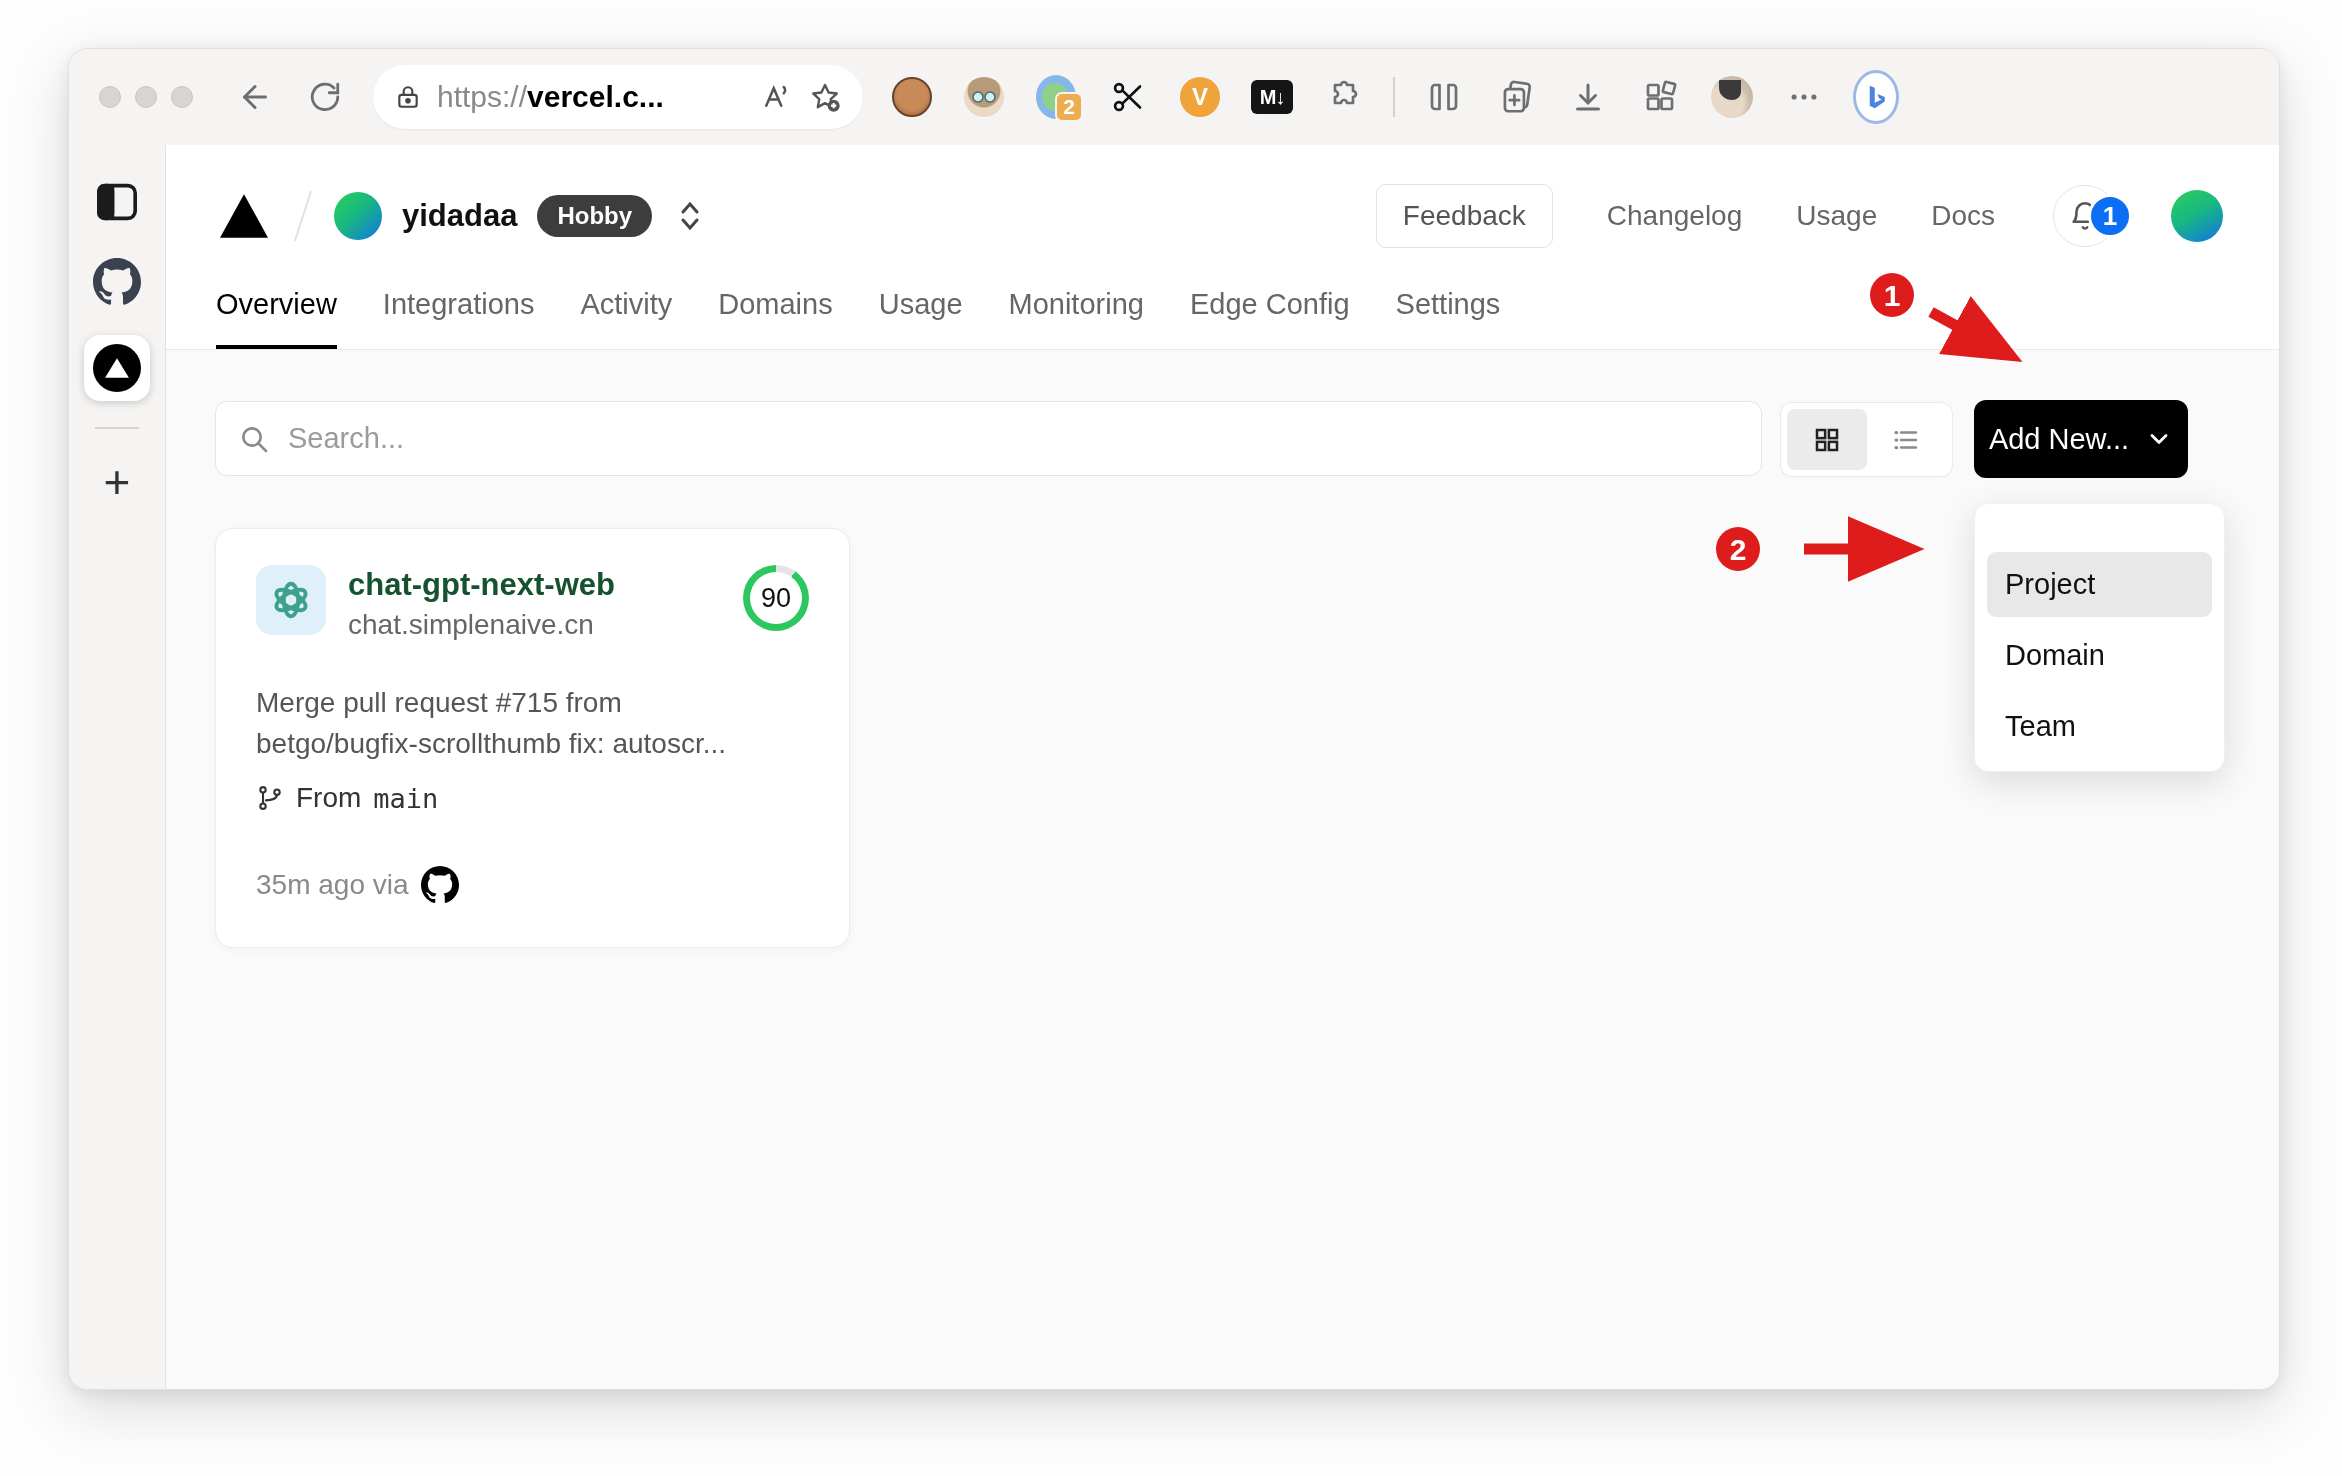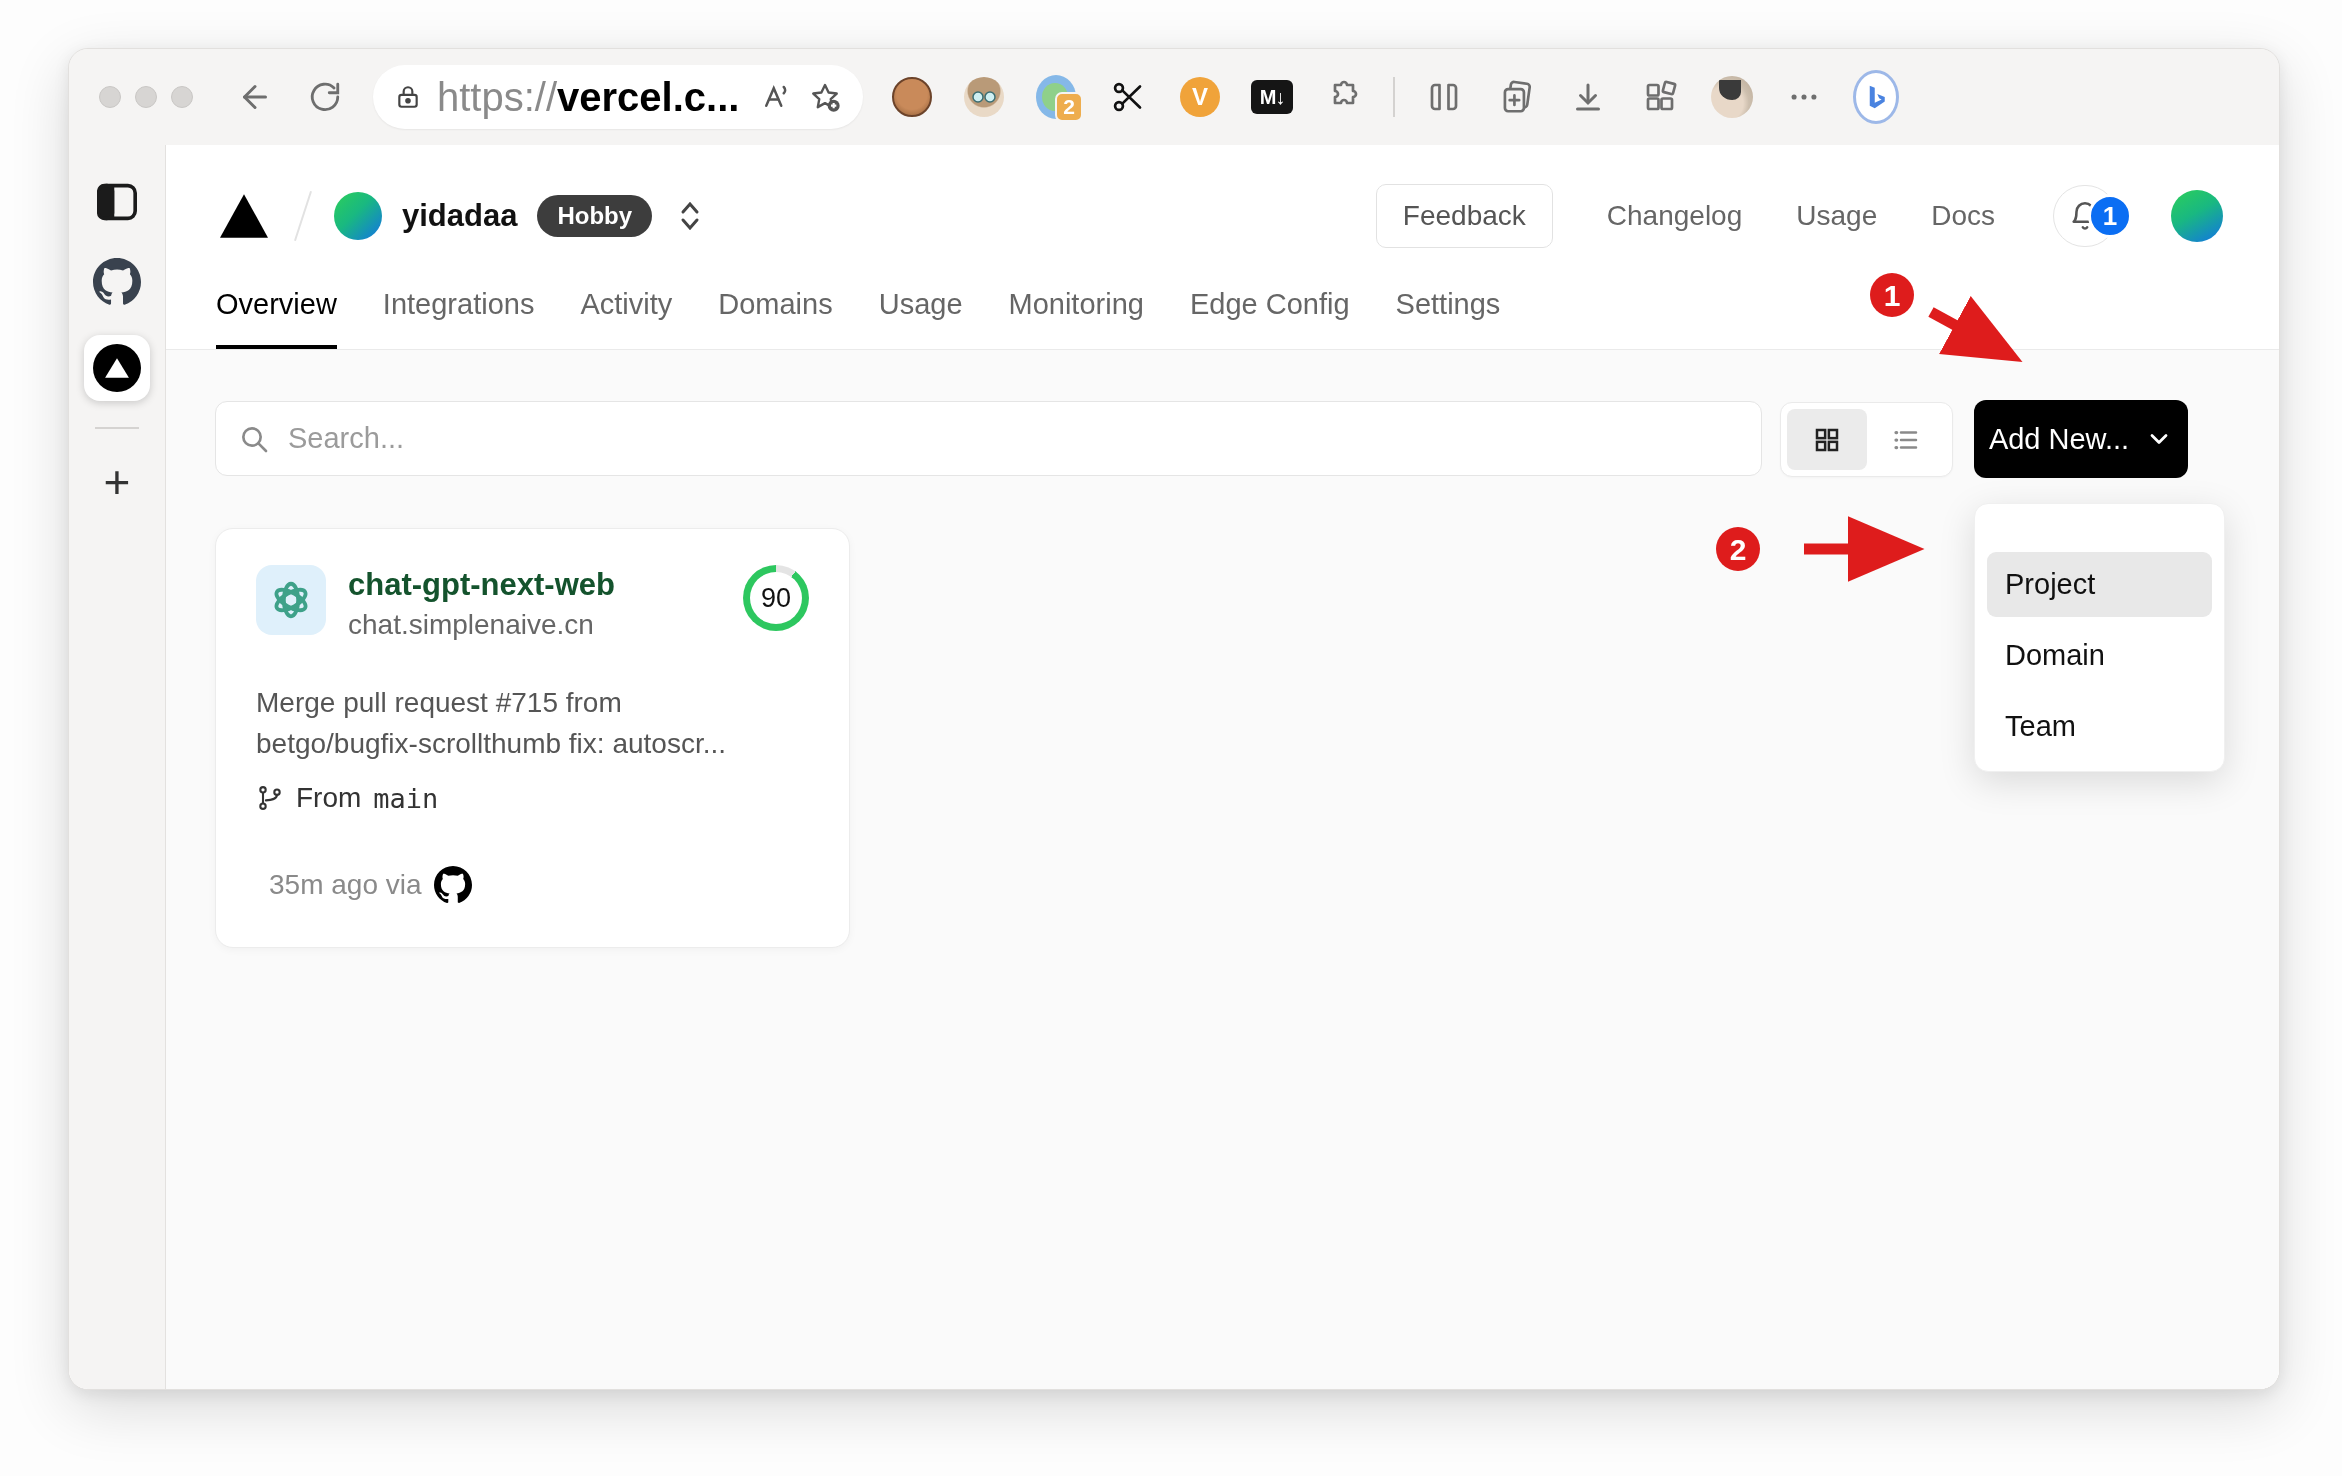--- a/index.html
+++ b/index.html
@@ -21,21 +21,21 @@
   }
   .traffic { display:flex; gap:14px; margin-right:14px; }
   .traffic span { width:22px; height:22px; border-radius:50%; background:#d7d5d3; border:1px solid #c9c7c5; }
   .tb-icon { width:44px; height:44px; display:flex; align-items:center; justify-content:center; flex:0 0 auto; }
   .tb-icon svg { display:block; }
   .addressbar {
     height:64px; width:490px; background:#fff; border-radius:999px;
     display:flex; align-items:center; padding:0 20px; gap:14px; flex:0 0 auto;
     box-shadow:0 1px 2px rgba(0,0,0,.06);
   }
-  .url { font-size:40px; white-space:nowrap; overflow:hidden; flex:1; }
+  .url { font-size:30px; white-space:nowrap; overflow:hidden; flex:1; }
   .url .scheme { color:#8a8a8a; }
   .url .domain { color:#000; font-weight:700; }
   .ext { width:46px; height:46px; display:flex; align-items:center; justify-content:center; position:relative; flex:0 0 auto; }
   .ext-circle { width:40px; height:40px; border-radius:50%; display:flex; align-items:center; justify-content:center; font-size:22px; font-weight:700; color:#fff; }
   .badge-2 {
     position:absolute; right:-4px; bottom:-2px; background:#eead4e; color:#fff;
     min-width:28px; height:30px; border-radius:7px; font-size:21px; font-weight:700;
     display:flex; align-items:center; justify-content:center; border:2px solid #f5f4f3;
   }
   .tb-divider { width:2px; height:40px; background:#d4d2d0; flex:0 0 auto; }
@@ -111,21 +111,21 @@
   .proj-icon { width:70px; height:70px; border-radius:16px; background:#dff0fb; display:flex; align-items:center; justify-content:center; flex:0 0 auto; }
   .proj-title { font-size:31px; font-weight:700; color:#14532d; line-height:1.3; }
   .proj-domain { font-size:28px; color:#666; margin-top:4px; }
   .ring { margin-left:auto; width:66px; height:66px; border-radius:50%;
     background:conic-gradient(#e4e4e4 0deg 36deg, #2dc75f 36deg 360deg);
     display:flex; align-items:center; justify-content:center; flex:0 0 auto; }
   .ring-inner { width:52px; height:52px; border-radius:50%; background:#fff; display:flex; align-items:center; justify-content:center; font-size:27px; color:#111; }
   .commit { margin-top:42px; font-size:28px; color:#555; line-height:1.45; }
   .from-row { margin-top:18px; display:flex; align-items:center; gap:12px; font-size:28px; color:#333; }
   .mono { font-family:"DejaVu Sans Mono","Liberation Mono",monospace; font-size:27px; }
-  .meta-row { margin-top:52px; display:flex; align-items:center; gap:12px; font-size:28px; color:#8a8a8a;margin-left:13px; }
+  .meta-row { margin-top:52px; display:flex; align-items:center; gap:12px; font-size:28px; color:#8a8a8a; }
 
   
   .dropdown {
     position:absolute; left:1808px; top:153px; width:251px;
     background:#fff; border:1px solid #f0f0f0; border-radius:14px;
     box-shadow:0 10px 36px rgba(0,0,0,.13); padding:12px; z-index:20;
   }
   .dd-item { font-size:29px; color:#111; padding:16px 18px; border-radius:9px;margin-top:36px; }
   .dd-item.highlight { background:#e8e8e8; }
   .dd-item + .dd-item { margin-top:6px; }

